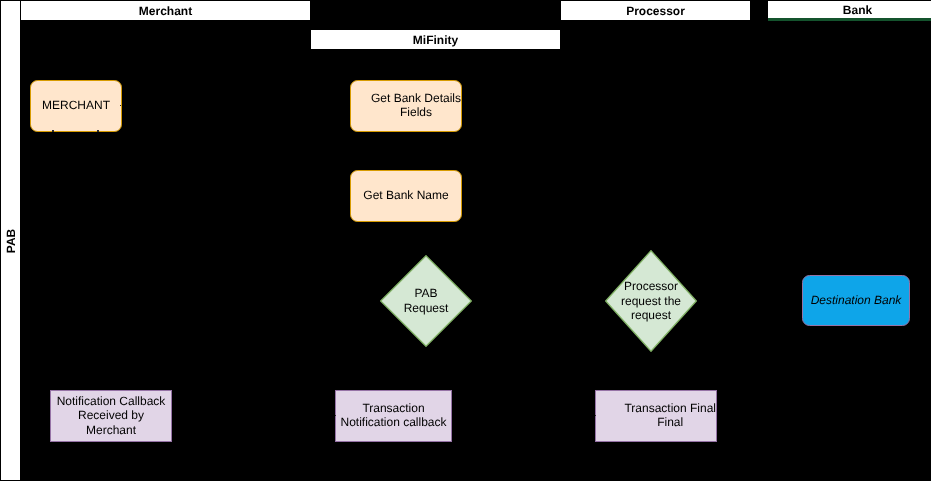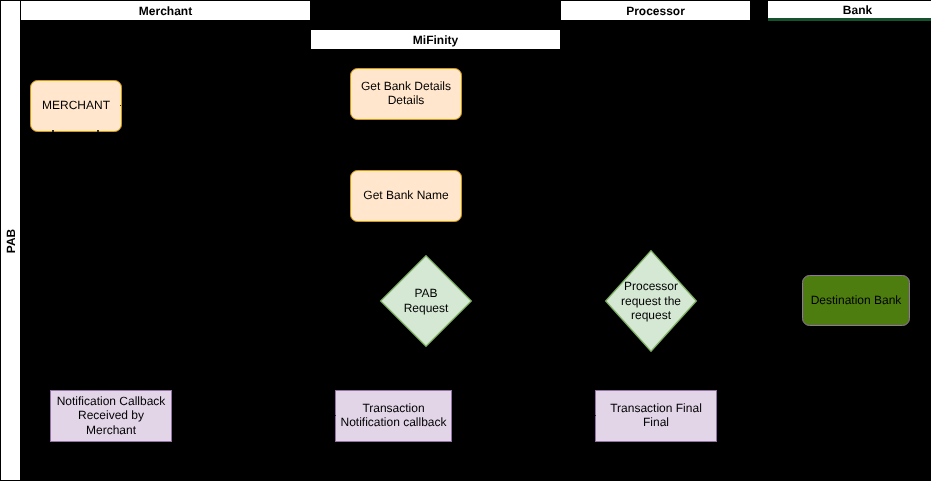--- a/index.html
+++ b/index.html
@@ -13,21 +13,21 @@
   .pab-label{position:absolute;background:#ffffff;color:#000000;
         font-weight:bold;font-size:12px;box-sizing:border-box;}
   .pab-label span{display:block;transform:rotate(-90deg) translateY(0.5px);
         white-space:nowrap;line-height:14px;}
   .node{position:absolute;box-sizing:border-box;display:flex;
         align-items:center;justify-content:center;text-align:center;
         font-size:12px;line-height:14.6px;color:#000000;overflow:hidden;}
   .node > span{position:relative;top:-0.6px;}
   .n-orange{background:#ffe6cc;border:1px solid #d79b00;border-radius:7.5px;}
   .n-purple{background:#e1d5e7;border:1px solid #9673a6;}
-  .n-purple-round{background:#4d7c0f;border:1px solid #9673a6;border-radius:7.5px;}
+  .n-purple-round{background:#0ea5e9;border:1px solid #9673a6;border-radius:7.5px;font-style:italic;}
   .diamond{position:absolute;}
   .diamond svg{position:absolute;left:0;top:0;}
   .diamond .dtext{position:absolute;left:0;top:0;width:100%;height:100%;
         display:flex;align-items:center;justify-content:center;text-align:center;
         font-size:12px;line-height:14.6px;color:#000000;}
   .lbl{display:block;white-space:nowrap;}
   .lbl .ln{display:block;white-space:nowrap;}
   .conn-tip{position:absolute;background:#2b2b2b;}
 </style>
 </head>
@@ -53,24 +53,24 @@
   <div class="lane-header" style="left:768px;top:0;width:180px;height:21px;border-top:1px solid #000;border-bottom:3px solid #14532d;border-right:1px solid #000;">
     <span>Bank</span>
   </div>
 
   <div class="node n-orange" style="left:30px;top:80px;width:92px;height:52px;">
     <span class="lbl">
         <span class="ln">MERCHANT</span>
       </span>
   </div>
 
-  <div class="node n-orange" style="left:350px;top:68px;width:112px;height:52px;">
+  <div class="node n-orange" style="left:350px;top:80px;width:112px;height:52px;justify-content:flex-end;">
     <span class="lbl">
         <span class="ln">Get Bank Details</span>
-        <span class="ln">Details</span>
+        <span class="ln">Fields</span>
       </span>
   </div>
 
   <div class="node n-orange" style="left:350px;top:170px;width:112px;height:52px;justify-content:center;">
     <span class="lbl">
         <span class="ln">Get Bank Name</span>
       </span>
   </div>
 
   <div class="diamond" style="left:380px;top:255px;width:92px;height:92px;">
@@ -112,21 +112,21 @@
       </span>
   </div>
 
   <div class="node n-purple" style="left:335px;top:390px;width:117px;height:52px;align-items:center;">
     <span class="lbl">
         <span class="ln">Transaction</span>
         <span class="ln">Notification callback</span>
       </span>
   </div>
 
-  <div class="node n-purple" style="left:595px;top:390px;width:122px;height:52px;">
+  <div class="node n-purple" style="left:595px;top:390px;width:122px;height:52px;justify-content:flex-end;">
     <span class="lbl">
         <span class="ln">Transaction Final</span>
         <span class="ln">Final</span>
       </span>
   </div>
 
   <div class="conn-tip" style="left:52.1px;top:130.3px;width:2.2px;height:1.6px;"></div>
   <div class="conn-tip" style="left:97.1px;top:130.3px;width:2.2px;height:1.6px;"></div>
   <div class="conn-tip" style="left:119.7px;top:104.9px;width:1.6px;height:1.3px;"></div>
   <div class="conn-tip" style="left:334.6px;top:414.6px;width:1.5px;height:1.6px;"></div>

